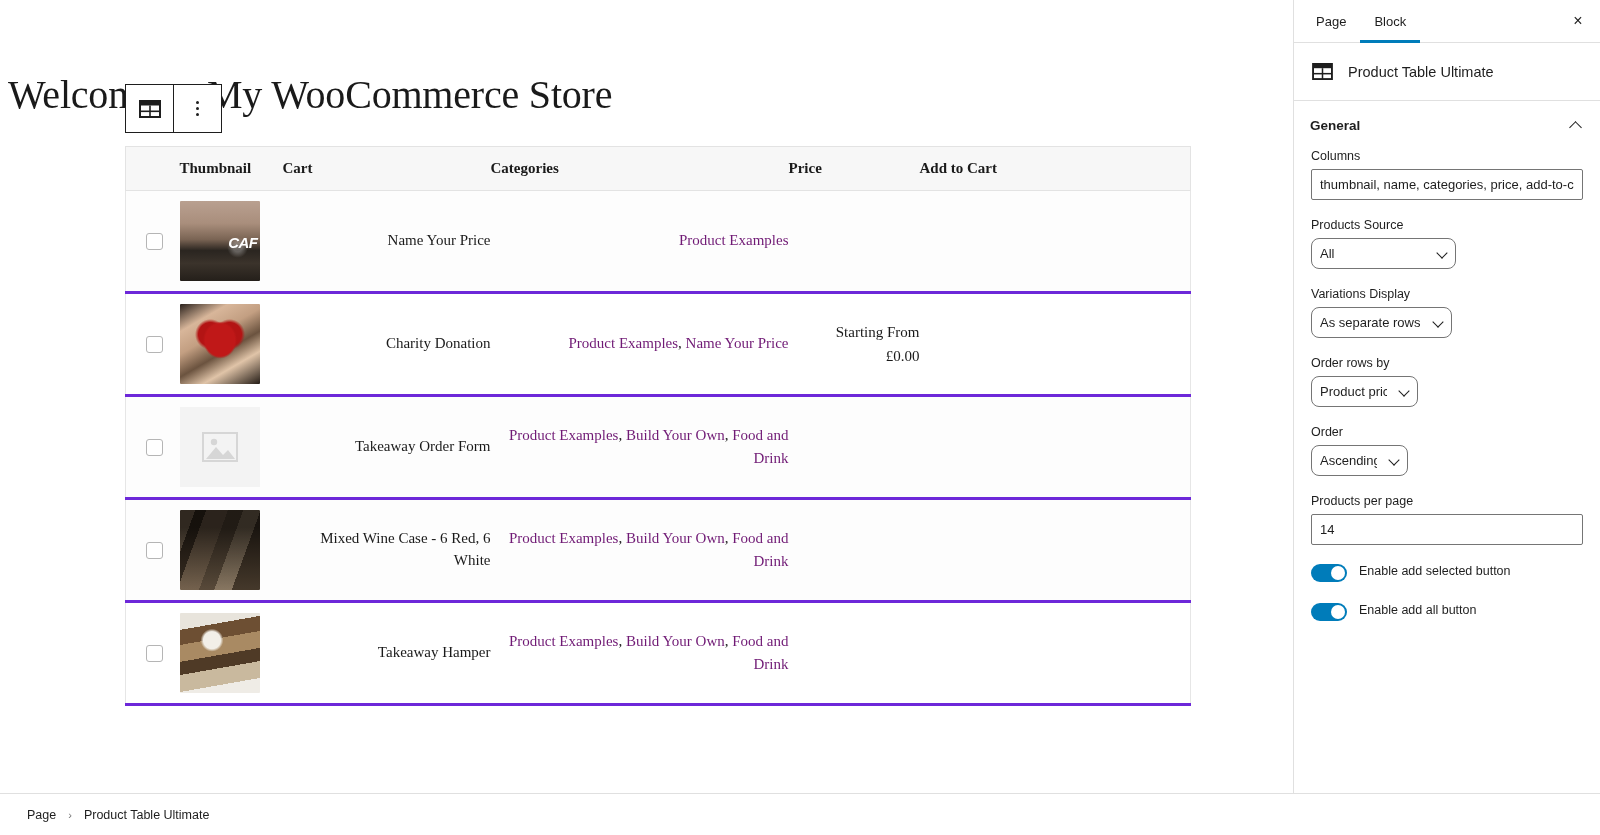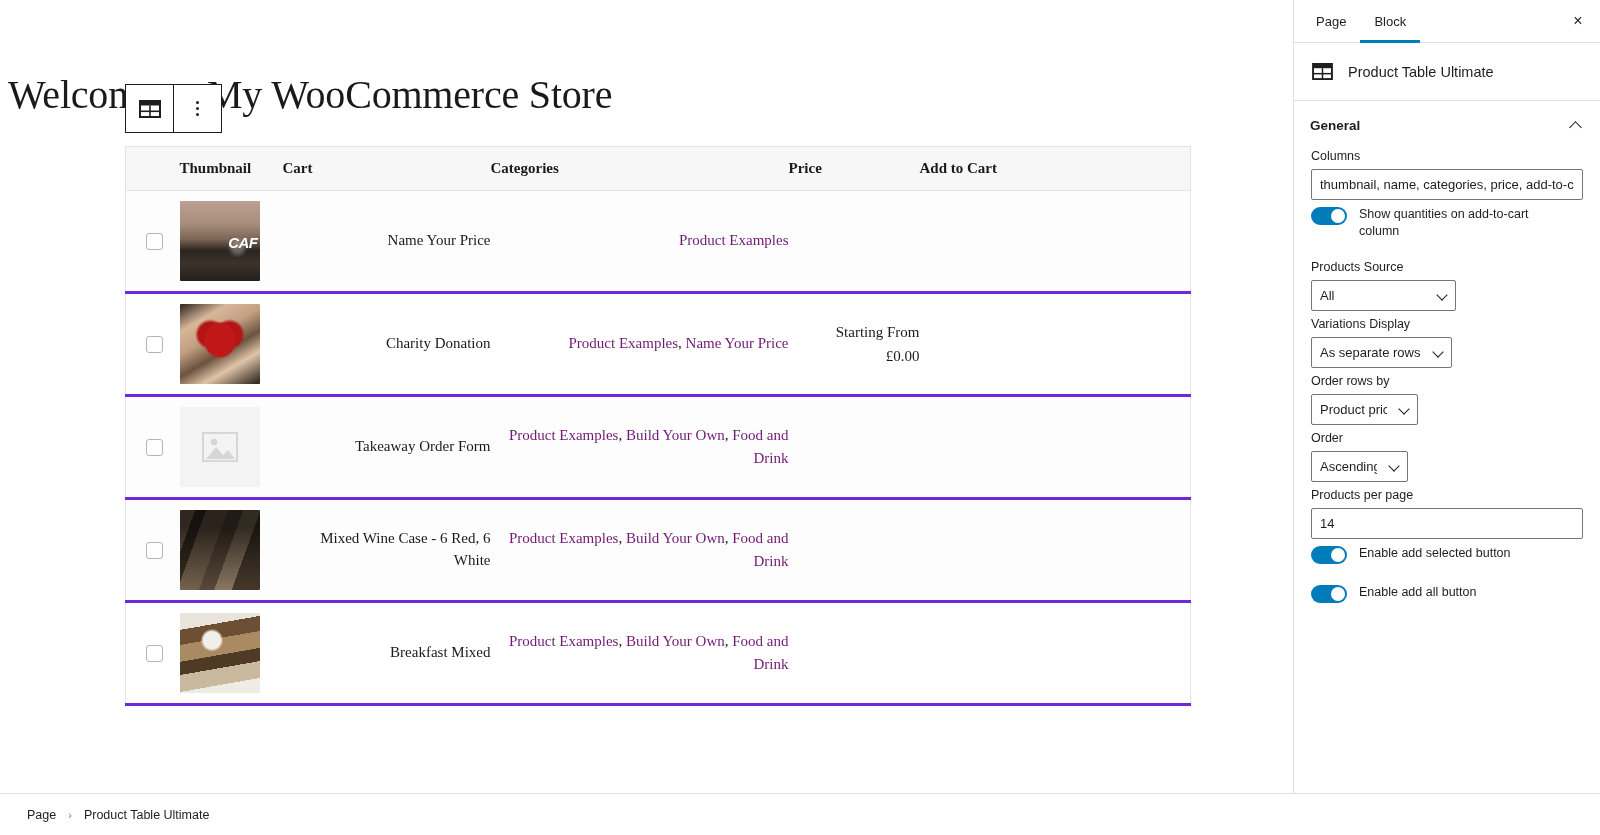--- a/index.html
+++ b/index.html
@@ -253,21 +253,21 @@
   }
   .chev::before {
     content:"";
     position:absolute; left: 1px; top: 5px;
     width: 8px; height: 8px;
     border-left: 1.6px solid #1e1e1e;
     border-top: 1.6px solid #1e1e1e;
     transform: rotate(45deg);
   }
   .panel-body { padding: 0 17px 20px 17px; }
-  .field { margin-bottom: 6px; }
+  .field { margin-bottom: 18px; }
   .field-label {
     display: block;
     font-size: 12.5px;
     color: #1e1e1e;
     margin-bottom: 6px;
   }
   input.txt {
     width: 100%;
     height: 31px;
     border: 1px solid #757575;
@@ -275,21 +275,21 @@
     padding: 0 8px;
     font-size: 13px;
     font-family: inherit;
     color: #1e1e1e;
     background: #fff;
   }
   .sel-wrap { position: relative; display: inline-block; }
   select.sel {
     height: 31px;
     border: 1px solid #757575;
-    border-radius: 2px;
+    border-radius: 8px;
     padding: 0 30px 0 8px;
     font-size: 13px;
     font-family: inherit;
     color: #1e1e1e;
     background: #fff;
     -webkit-appearance: none;
     appearance: none;
     cursor: pointer;
   }
   select.w-full { width: 100%; }
@@ -464,21 +464,21 @@
               <td class="cell-price"></td>
               <td></td>
             </tr>
             <tr class="row-alt">
               <td>
                 <span class="row-check"></span>
               </td>
               <td>
                 <span class="img-holder thumb img-hamper"></span>
               </td>
-              <td class="cell-name">Breakfast Mixed</td>
+              <td class="cell-name">Takeaway Hamper</td>
               <td class="cell-cats"><a href="#">Product Examples</a>, <a href="#">Build Your Own</a>, <a href="#">Food and Drink</a></td>
               <td class="cell-price"></td>
               <td></td>
             </tr>
           </tbody>
       </table>
     </div>
   </div>
 
   <aside class="sidebar">
@@ -506,26 +506,20 @@
       <span class="chev"></span>
     </div>
 
     <div class="panel-body">
 
       <div class="field">
         <label class="field-label">Columns</label>
         <input class="txt" type="text" value="thumbnail, name, categories, price, add-to-cart" style="">
       </div>
 
-      <div class="toggle-row">
-        <button class="toggle">
-            <span class="knob"></span>
-          </button>
-        <span class="toggle-label">Show quantities on add-to-cart column</span>
-      </div>
 
       <div class="field">
         <label class="field-label">Products Source</label>
         <span class="sel-wrap">
           <select class="sel w-145">
             <option>All</option>
           </select>
           <span class="sel-arrow"></span>
         </span>
       </div>

